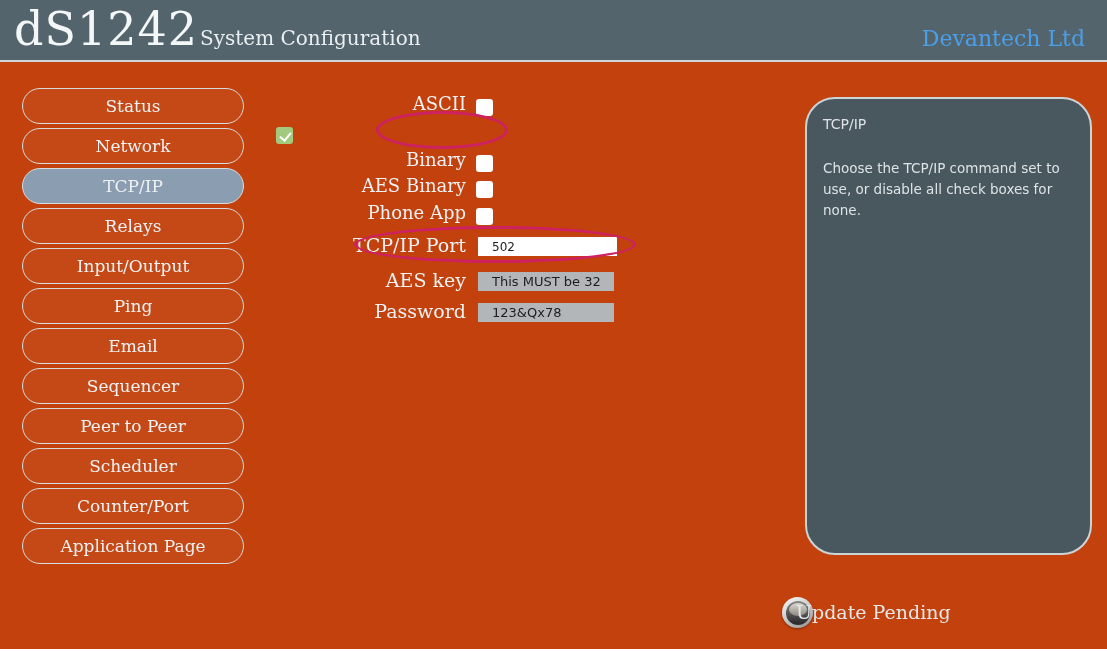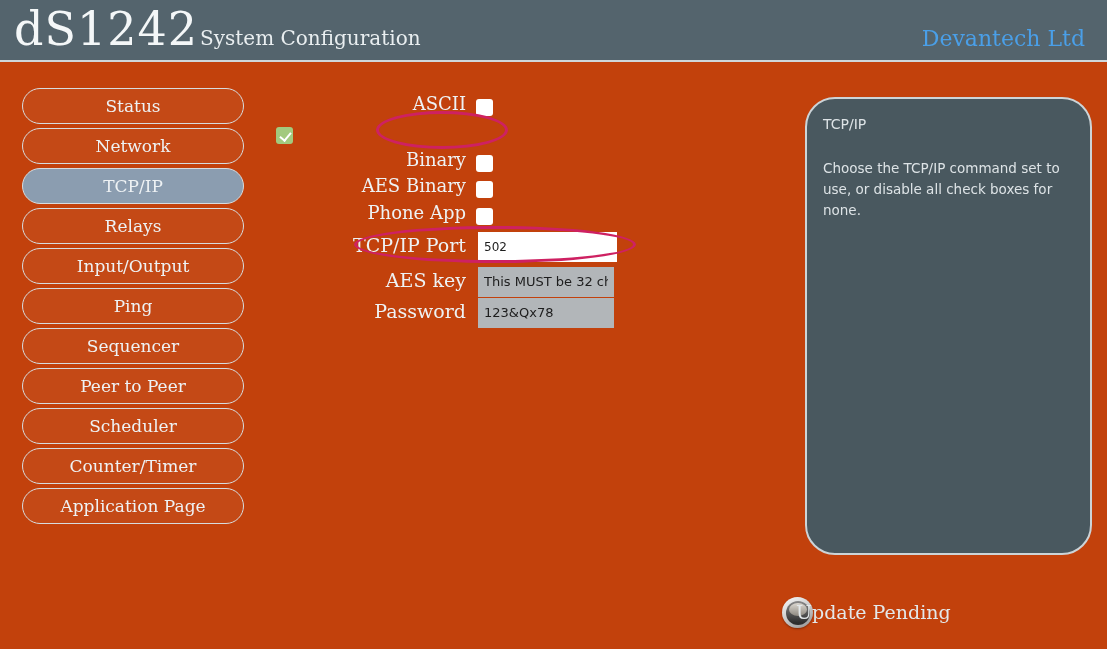--- a/index.html
+++ b/index.html
@@ -60,25 +60,25 @@
   }
   .checkbox.checked { background: #a2ca7e; }
   .checkbox.checked::after {
     content: ""; position: absolute; left: 5.5px; top: 2.5px;
     width: 5px; height: 9px;
     border: solid #ffffff; border-width: 0 2.5px 2.5px 0;
     transform: rotate(40deg);
   }
   .tfield {
     margin-left: 12px; margin-top: 3px;
-    width: 139px; height: 30px;
+    width: 139px; height: 19px;
     border: none; outline: none;
     background: #ffffff; color: #1d1d1d;
     font-family: "DejaVu Sans", "Liberation Sans", sans-serif;
-    font-size: 12px; padding: 0 6px;
+    font-size: 12px; padding: 0 14px;
   }
   .tfield.disabled { background: #b2b6b9; width: 136px; font-size: 13px; }
 
   
   .annot {
     position: absolute; border: 3px solid #ce2162; border-radius: 50%;
     pointer-events: none; background: transparent;
   }
   .annot-modbus { left: 376px; top: 111px; width: 132px; height: 38px; }
   .annot-port   { left: 354px; top: 226px; width: 282px; height: 37px; }
@@ -148,30 +148,33 @@
     <div class="side-btn">
         <span>Relays</span>
       </div>
     <div class="side-btn">
         <span>Input/Output</span>
       </div>
     <div class="side-btn">
         <span>Ping</span>
       </div>
     <div class="side-btn">
+        <span>Email</span>
+      </div>
+    <div class="side-btn">
         <span>Sequencer</span>
       </div>
     <div class="side-btn">
         <span>Peer to Peer</span>
       </div>
     <div class="side-btn">
         <span>Scheduler</span>
       </div>
     <div class="side-btn">
-        <span>Counter/Timer</span>
+        <span>Counter/Port</span>
       </div>
     <div class="side-btn">
         <span>Application Page</span>
       </div>
   </div>
 
   <div class="cbrow" style="top:92px">
     <div class="flabel">ASCII</div>
     <div class="checkbox"></div>
   </div>

